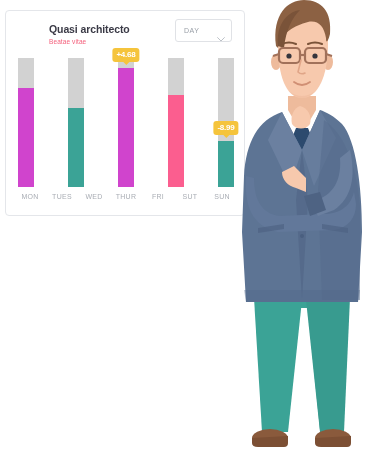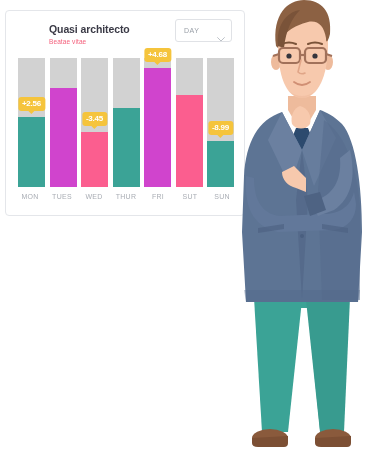--- a/index.html
+++ b/index.html
@@ -77,21 +77,21 @@
   .bars{
     position:absolute;
     left:0;top:0;
     width:216px;height:129px;
     display:flex;
     justify-content:space-between;
     align-items:flex-end;
   }
   .bar-col{
     position:relative;
-    width:27px;height:129px;text-align:center;
+    width:16px;height:129px;text-align:center;
   }
   .bar-track{
     position:absolute;
     left:0;bottom:0;
     width:100%;height:100%;
     background:#d2d2d2;
   }
   .bar-fill{
     position:absolute;
     left:0;bottom:0;
@@ -167,31 +167,21 @@
         <svg viewBox="0 0 8 5" width="8" height="5" xmlns="http://www.w3.org/2000/svg">
           <path d="M0.6 0.6 L4 4 L7.4 0.6" fill="none" stroke="#b6bbc2" stroke-width="0.9" stroke-linecap="round" stroke-linejoin="round"></path>
         </svg>
       </span>
     </div>
 
     <div class="plot">
       <div class="bars" id="bars-container">
           <div class="bar-col">
             <div class="bar-track" style="background: rgb(210, 210, 210);"></div>
-            <div class="bar-fill" style="height: 70px; background: rgb(59, 163, 150);"></div>
-            <div class="badge" style="bottom: 76px;">+2.56</div>
-          </div>
-          <div class="bar-col">
-            <div class="bar-track" style="background: rgb(210, 210, 210);"></div>
             <div class="bar-fill" style="height: 99px; background: rgb(208, 68, 205);"></div>
-          </div>
-          <div class="bar-col">
-            <div class="bar-track" style="background: rgb(210, 210, 210);"></div>
-            <div class="bar-fill" style="height: 55px; background: rgb(251, 94, 143);"></div>
-            <div class="badge" style="bottom: 61px;">-3.45</div>
           </div>
           <div class="bar-col">
             <div class="bar-track" style="background: rgb(210, 210, 210);"></div>
             <div class="bar-fill" style="height: 79px; background: rgb(59, 163, 150);"></div>
           </div>
           <div class="bar-col">
             <div class="bar-track" style="background: rgb(210, 210, 210);"></div>
             <div class="bar-fill" style="height: 119px; background: rgb(208, 68, 205);"></div>
             <div class="badge" style="bottom: 125px;">+4.68</div>
           </div>

